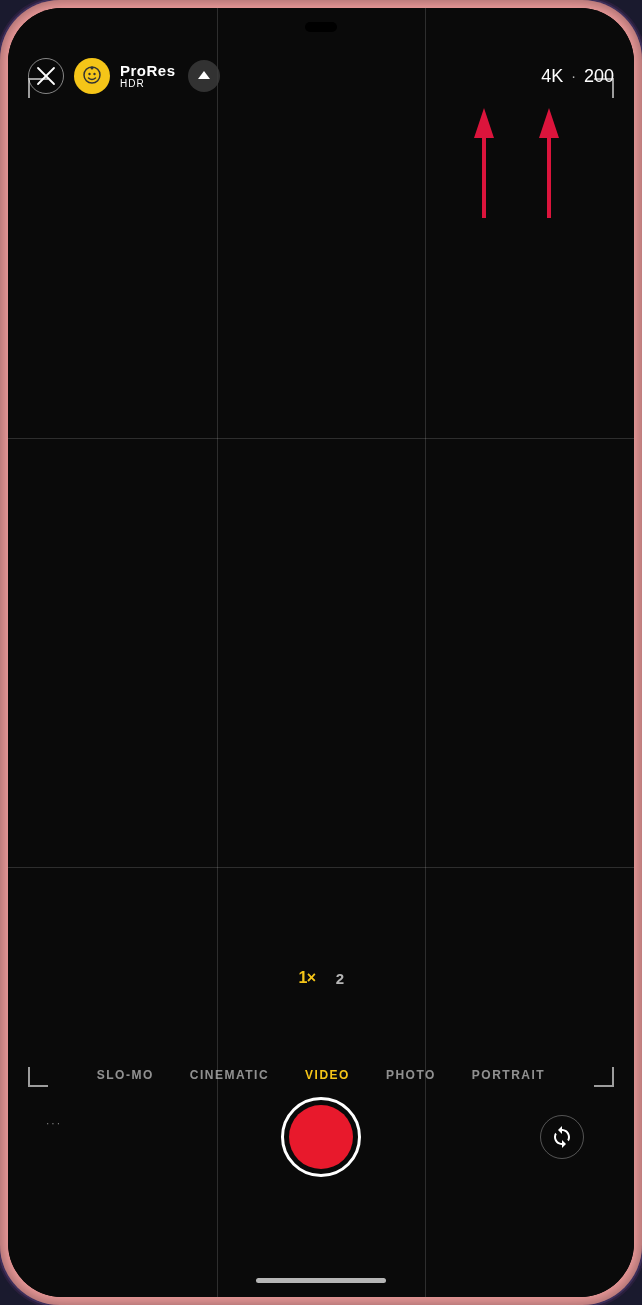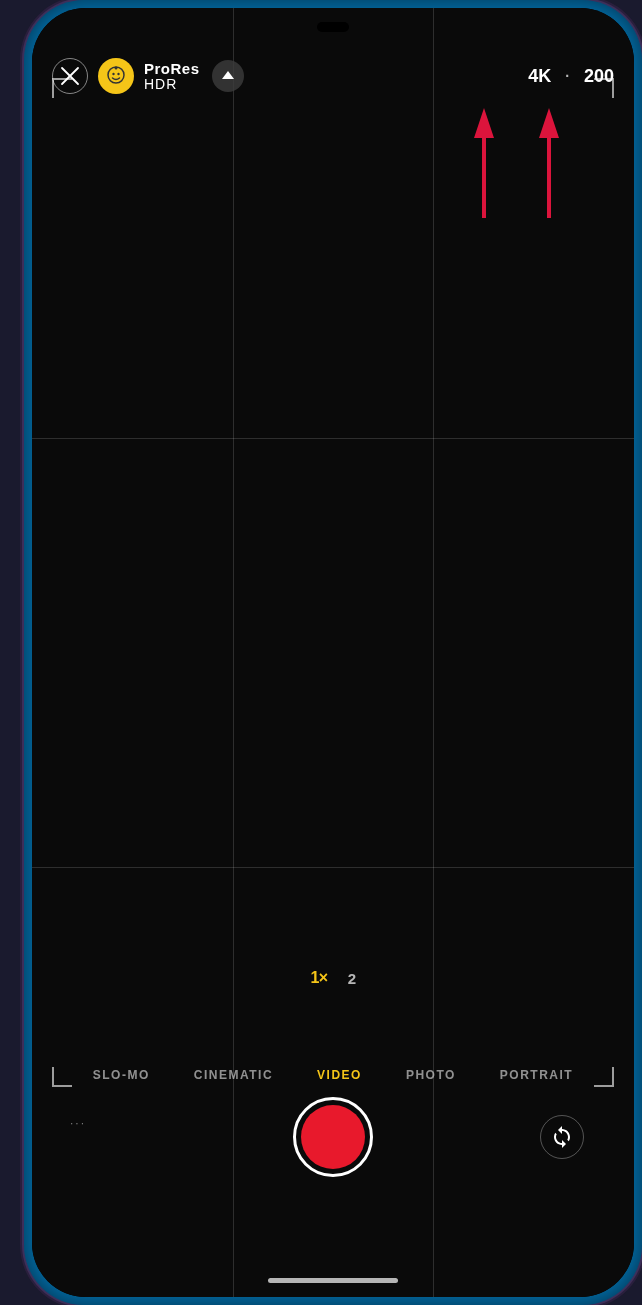--- a/index.html
+++ b/index.html
@@ -7,26 +7,25 @@
       background: #1a1a2e;
       display: flex;
       justify-content: center;
       align-items: center;
       min-height: 100vh;
       font-family: -apple-system, BlinkMacSystemFont, 'SF Pro Display', sans-serif;
     }
     .phone-outer {
       width: 642px;
       height: 1305px;
-      background: #0369a1;
+      background: #fca5a5;
       border-radius: 60px;
       position: relative;
       box-shadow: 0 0 0 2px #3d2f5a, 0 0 0 4px #2a1f3d, inset 0 0 20px rgba(0,0,0,0.5);
       overflow: hidden;
-      margin-left: 24px;
     }
     .phone-inner {
       position: absolute;
       top: 8px; left: 8px; right: 8px; bottom: 8px;
       background: #000;
       border-radius: 54px;
       overflow: hidden;
     }
     
     .dynamic-island {
@@ -107,44 +106,44 @@
       line-height: 1;
     }
     .prores-main {
       color: white;
       font-size: 15px;
       font-weight: 600;
       letter-spacing: 0.5px;
     }
     .prores-sub {
       color: white;
-      font-size: 14px;
+      font-size: 10px;
       letter-spacing: 1px;
       margin-top: 1px;
     }
     .chevron-btn {
       width: 32px; height: 32px;
       border-radius: 50%;
       background: rgba(60,60,60,0.8);
       display: flex; align-items: center; justify-content: center;
       margin-left: 12px;
     }
     .chevron-up {
       width: 0; height: 0;
       border-left: 6px solid transparent;
       border-right: 6px solid transparent;
       border-bottom: 8px solid white;
       margin-bottom: 2px;
     }
     .resolution-display {
       margin-left: auto;
-      display: flex; align-items: center; gap: 14px;
+      display: flex; align-items: center; gap: 8px;
       color: white;
       font-size: 18px;
-      font-weight: 700;
+      font-weight: 400;
     }
     .res-dot {
       color: rgba(255,255,255,0.7);
       font-size: 14px;
     }
     
     .arrows-container {
       position: absolute;
       top: 100px;
       right: 40px;
@@ -177,21 +176,21 @@
       font-size: 15px;
     }
     
     .mode-selector {
       position: absolute;
       bottom: 215px;
       left: 0; right: 0;
       display: flex;
       align-items: flex-start;
       justify-content: center;
-      gap: 8px;
+      gap: 0;
       z-index: 10;
     }
     .mode-item {
       color: rgba(255,255,255,0.55);
       font-size: 12px;
       font-weight: 600;
       letter-spacing: 1.5px;
       padding: 0 18px;
       text-transform: uppercase;
     }

